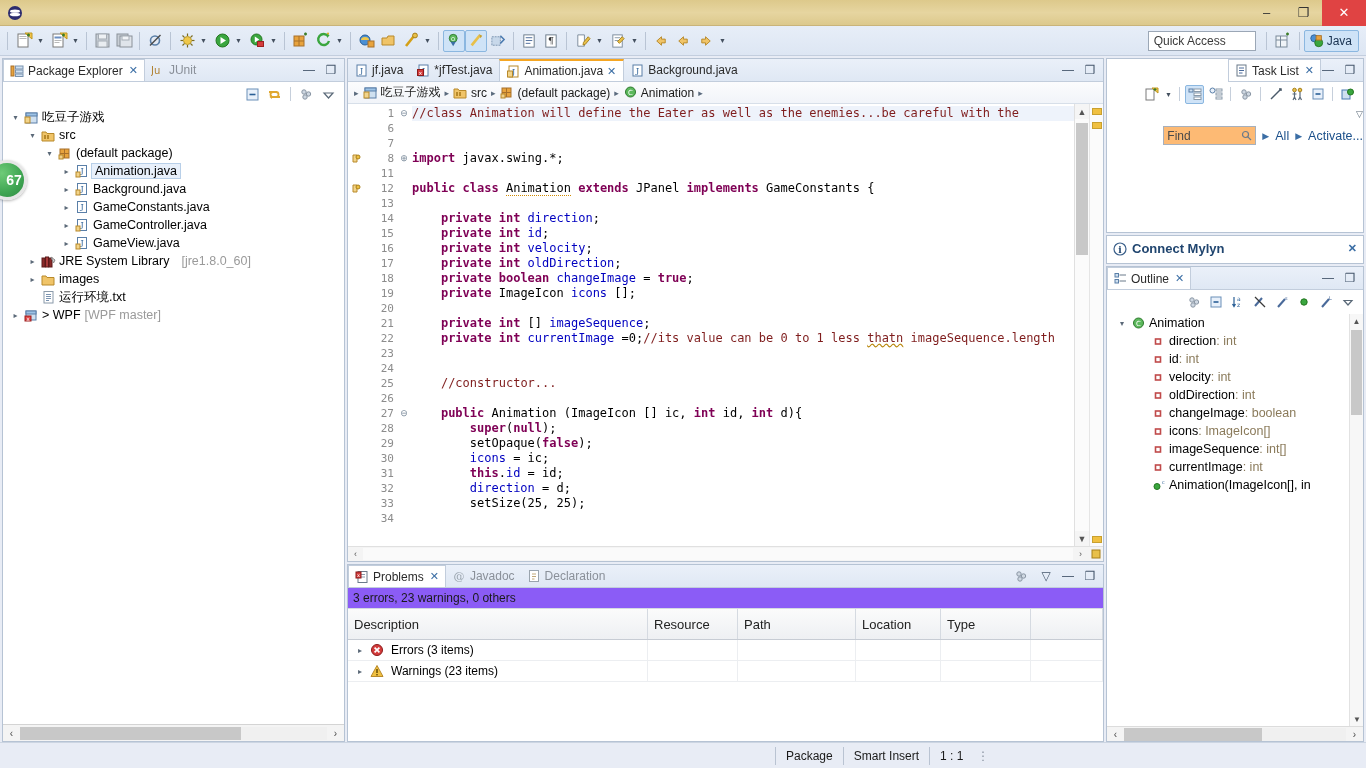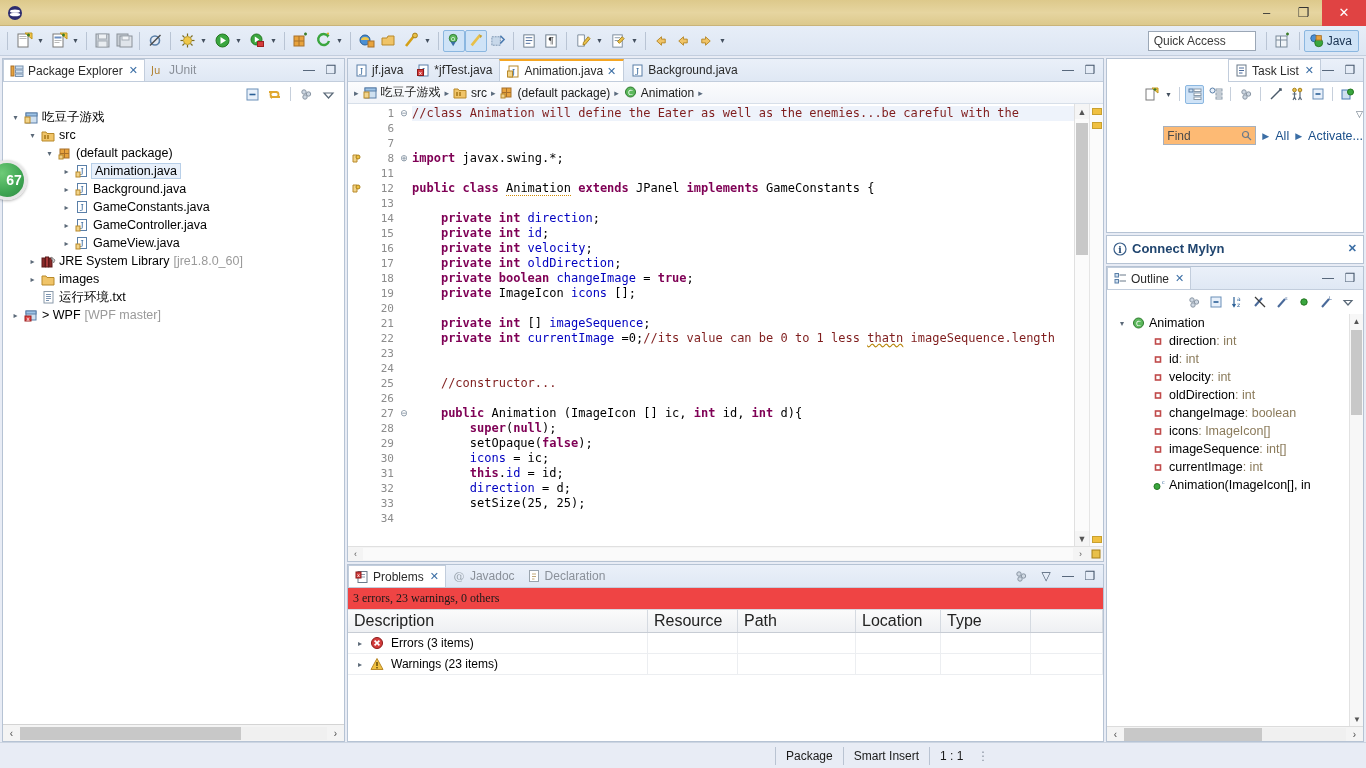--- a/index.html
+++ b/index.html
@@ -205,24 +205,24 @@
   .vs-thumb { position:absolute; left:1px; top:4px; width:12px; height:132px; background:#c8c8c8;}
   .overview { width:14px; background:#fbfbfb; border-left:1px solid #e5e5e5; position:relative;}
   .ov-mark { position:absolute; left:2px; width:10px; height:7px; background:#f0c040; border:1px solid #c9a02e;}
 
   .ed-hscroll { height:15px; display:flex; align-items:center; background:#f4f4f4; border-top:1px solid #e0e0e0;}
   .ed-hs-arr { width:15px; display:flex;align-items:center;justify-content:center;font-size:9px;color:#555;}
   .ed-hs-track{flex:1;height:12px;background:#fafafa;}
 
   
   .problems { height: 178px; display:flex; flex-direction:column; border:1px solid #b6c3d4; background:#fff;}
-  .prob-count { font-size:12px; color:#1a1a1a; padding: 3px 0 3px 5px; background:#ef4444;font-family:Liberation Serif, serif;}
+  .prob-count { font-size:12px; color:#1a1a1a; padding: 3px 0 3px 5px; background:#8b5cf6;}
   .prob-table { flex:1; display:flex; flex-direction:column; overflow:hidden;}
-  .prob-head { display:flex; height:24px; background: linear-gradient(to bottom,#fbfbfb,#eef0f3);
-               border-top:1px solid #d5dae1; border-bottom:1px solid #c7ccd4; font-size:16px; color:#222;}
+  .prob-head { display:flex; height:32px; background: linear-gradient(to bottom,#fbfbfb,#eef0f3);
+               border-top:1px solid #d5dae1; border-bottom:1px solid #c7ccd4; font-size:13px; color:#222;}
   .ph-cell { display:flex; align-items:center; padding-left:6px; border-right:1px solid #d5dae1; position:relative;}
   .prob-row { display:flex; height:21px; font-size:12px; align-items:stretch; border-bottom:1px solid #eceef1;}
   .pr-cell { display:flex; align-items:center; padding-left:6px; border-right:1px solid #eceef1;}
   .pr-desc { display:flex; align-items:center; gap:4px; }
   .pr-twist { width:12px; text-align:center; font-size:8px; color:#5b6978;}
 
   
   .right { width: 258px; display:flex; flex-direction:column; gap:2px;}
   .tasklist { height: 175px; align-items: flex-end; }
   .tl-find { display:flex; align-items:center; gap:6px; padding: 4px 0 4px 5px; background:#fff;}
@@ -688,21 +688,21 @@
             <span class="twist">▸</span>
             <span class="ticon" style="display: inline-flex;">
               <svg width="15" height="15" viewBox="0 0 15 15">
                 <rect x="1" y="4" width="3" height="9" fill="#8a2a2a" stroke="#5a1a1a"></rect>
                 <rect x="4.5" y="3" width="3" height="10" fill="#a83a3a" stroke="#5a1a1a"></rect>
                 <rect x="8" y="4" width="3" height="9" fill="#8a2a2a" stroke="#5a1a1a"></rect>
                 <path d="M10 3 l4 3 -1.5 3 z" fill="#d8d8d8" stroke="#888"></path>
               </svg>
             </span>
             <span class="tlabel">JRE System Library</span>
-            <span class="dim" style="padding-left: 4px;"> [jre1.8.0_60]</span>
+            <span class="dim" style="padding-left: 4px; margin-left: 8px;"> [jre1.8.0_60]</span>
           </div>
           <div class="trow" style="padding-left: 23px;">
             <span class="twist">▸</span>
             <span class="ticon" style="display: inline-flex;">
               <svg width="15" height="15" viewBox="0 0 15 15">
                 <path d="M1 4 l4 0 1 1.5 7 0 0 7.5 -12 0 z" fill="#f0c468" stroke="#b8892a"></path>
               </svg>
             </span>
             <span class="tlabel">images</span>
           </div>

